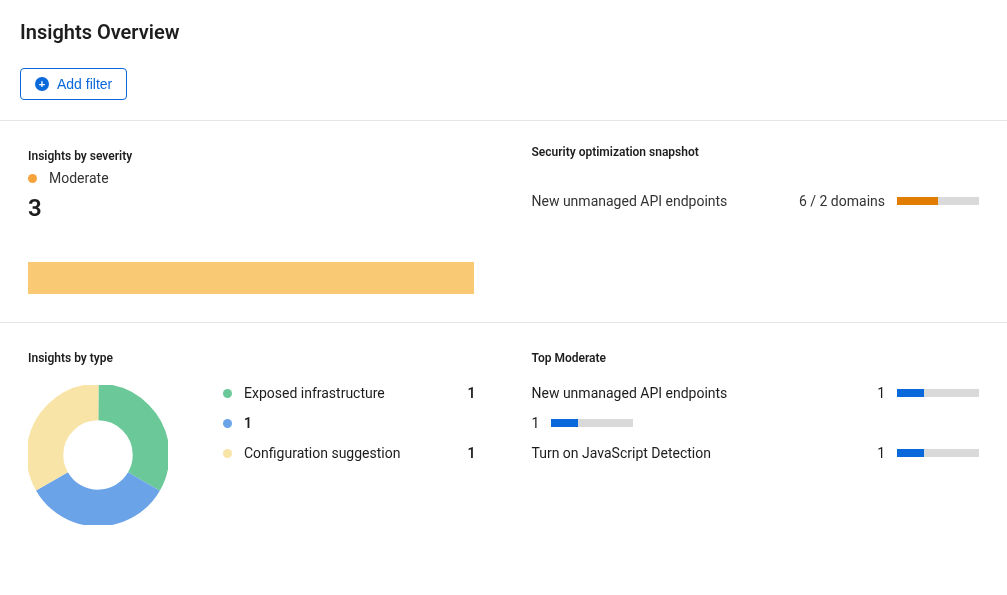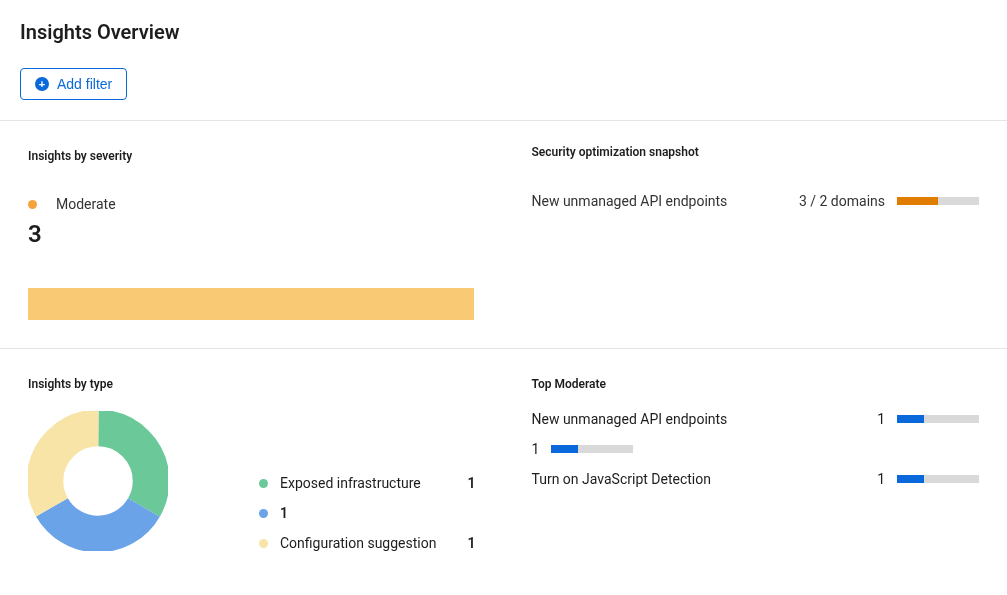--- a/index.html
+++ b/index.html
@@ -59,22 +59,22 @@
       padding: 28px;
       flex: 0 0 50%;
     }
     .cell-title {
       font-size: 12px;
       font-weight: 600;
     }
     .severity-legend {
       display: flex;
       align-items: center;
-      gap: 19px;
-      margin-top: 33px;
+      gap: 12px;
+      margin-top: 7px;
       font-size: 14px;
       color: #333;
     }
     .dot {
       display: inline-block;
       width: 9px;
       height: 9px;
       border-radius: 50%;
     }
     .severity-count {
@@ -111,23 +111,23 @@
       position: relative;
     }
     .mini-bar-fill {
       position: absolute;
       left: 0;
       top: 0;
       height: 100%;
     }
     .type-body {
       display: flex;
-      gap: 91px;
+      gap: 55px;
       margin-top: 20px;
-      align-items: flex-end;
+      align-items: flex-start;
     }
     .donut {
       width: 140px;
       height: 140px;
       flex: 0 0 auto;
     }
     .type-legend {
       flex: 1;
       display: flex;
       flex-direction: column;
@@ -185,21 +185,21 @@
       <span>Moderate</span>
     </div>
     <div class="severity-count">3</div>
     <div class="big-bar" style="background:#fac974"></div>
   </div>
 
   <div class="cell snapshot-wrap">
     <div class="cell-title">Security optimization snapshot</div>
     <div class="snapshot-row">
       <span class="snapshot-label">New unmanaged API endpoints</span>
-      <span class="snapshot-value">3 / 2 domains</span>
+      <span class="snapshot-value">6 / 2 domains</span>
       <span class="mini-bar">
         <span class="mini-bar-fill" style="background:#e07c00;width:50%"></span>
       </span>
     </div>
   </div>
 
 </div>
 
 <div class="grid-row" style="border-bottom:none;">
 

